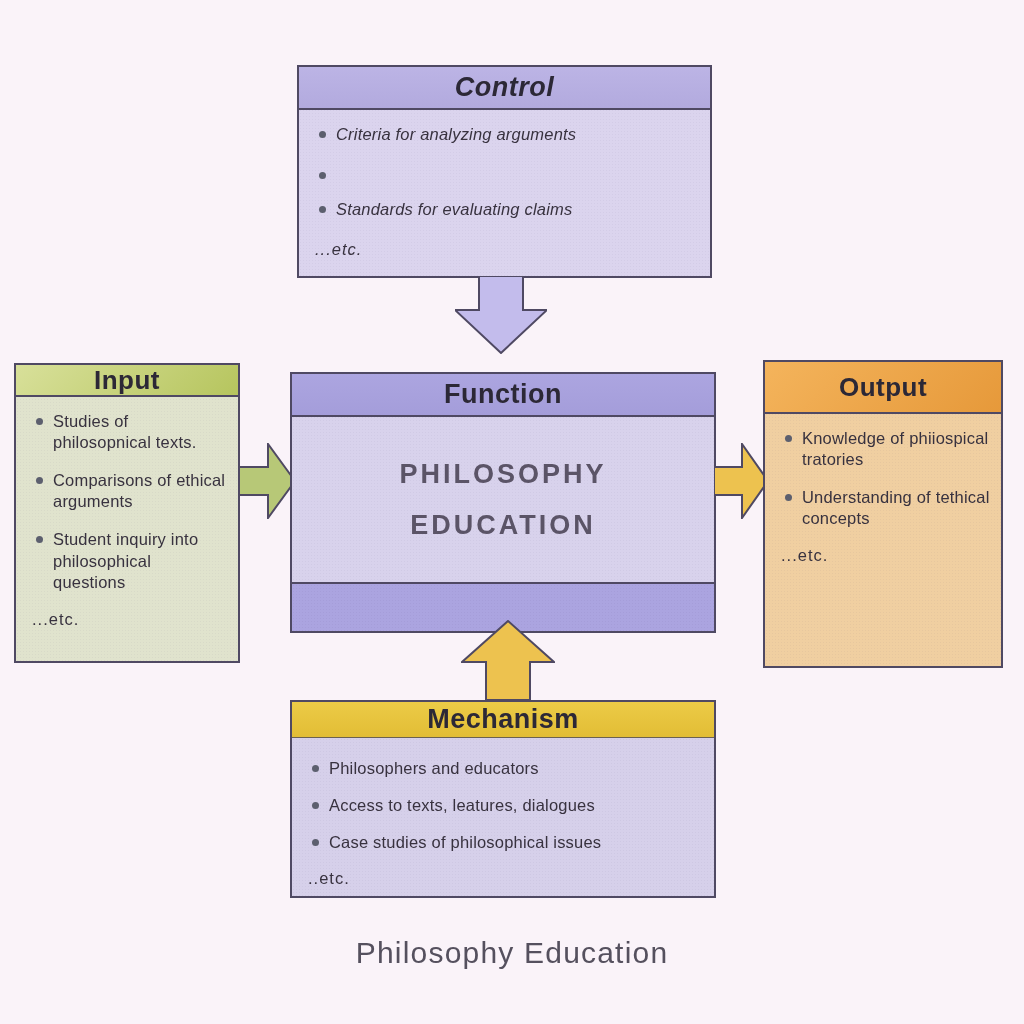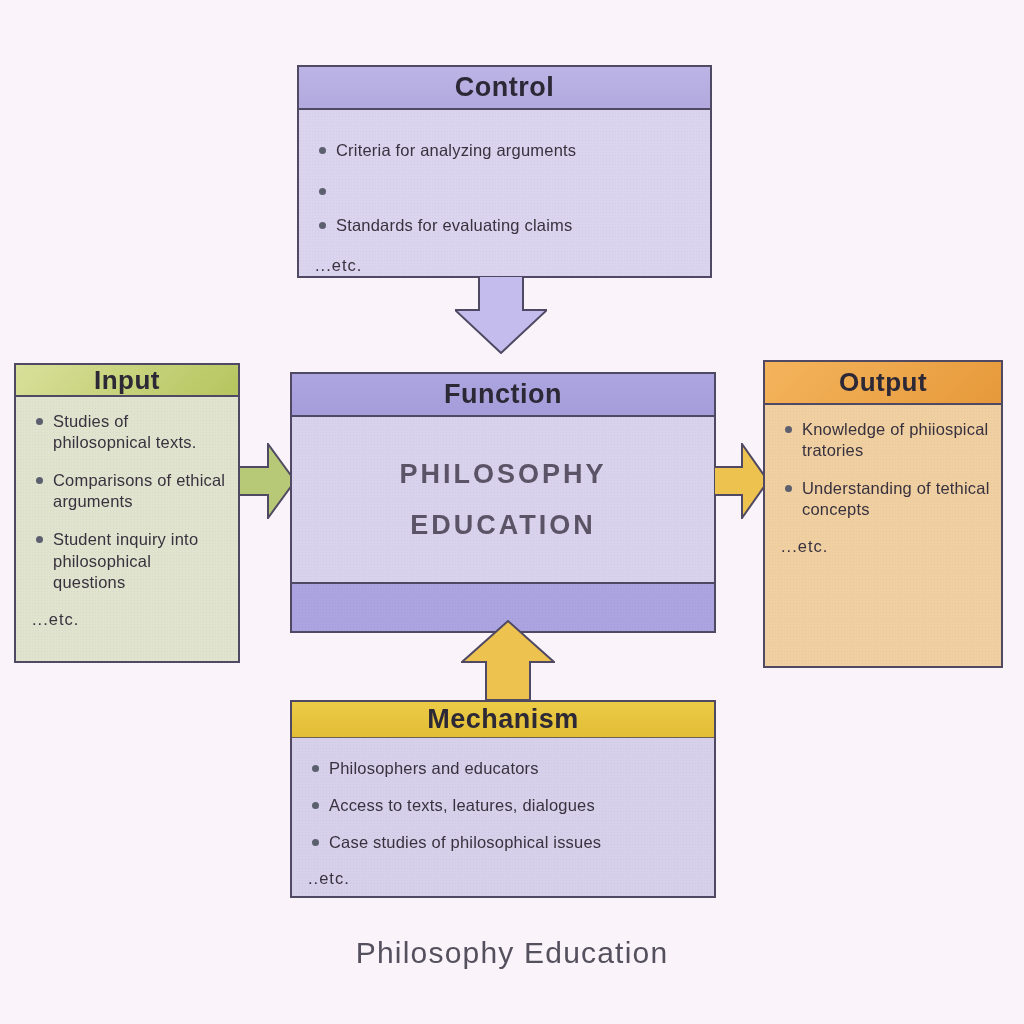--- a/index.html
+++ b/index.html
@@ -46,23 +46,23 @@
     letter-spacing:0.2px;
     color:#38323f;
   }
   .etc-row{
     font-size:16.5px;
     color:#38323f;
     margin:2px 0 0 2px;
     letter-spacing:1px;
   }
   
-  .control-box{left:297px;top:65px;width:415px;height:213px;background-color:#dbd4ee;}
+  .control-box{left:297px;top:65px;width:415px;height:213px;background-color:#dbd4ee;font-style:italic;}
   .control-header{height:43px;background:linear-gradient(180deg,#bcb4e5,#b2aade);}
-  .control-box .bullet-row{margin-bottom:20px;margin-top:16px;}
+  .control-box .bullet-row{margin-bottom:20px;}
   
   .function-box{left:290px;top:372px;width:426px;height:261px;background-color:#d8d2ec;}
   .function-header{height:43px;background:linear-gradient(180deg,#aca5e0,#a49dda);}
   .function-body{
     position:absolute;left:0;right:0;top:43px;bottom:48px;
     display:flex;flex-direction:column;align-items:center;justify-content:center;
     gap:20px;
   }
   .function-line{
     font-size:27px;letter-spacing:3px;color:#5b5467;font-weight:700;
@@ -72,21 +72,21 @@
     background:#aba4e0;
     border-top:2px solid #4f4963;
     background-image:radial-gradient(rgba(70,58,100,0.06) 1px, rgba(0,0,0,0) 1px);
     background-size:3px 3px;
   }
   
   .input-box{left:14px;top:363px;width:226px;height:300px;background-color:#e0e3cd;}
   .input-header{height:32px;background:linear-gradient(135deg,#d8e09a,#b6c55e);}
   
   .output-box{left:763px;top:360px;width:240px;height:308px;background-color:#f0cfa1;}
-  .output-header{height:43px;background:linear-gradient(135deg,#f4b45c,#e6993a);}
+  .output-header{height:52px;background:linear-gradient(135deg,#f4b45c,#e6993a);}
   
   .mechanism-box{left:290px;top:700px;width:426px;height:198px;background-color:#d6d0ea;}
   .mechanism-header{height:36px;background:linear-gradient(180deg,#eccb47,#e2bd35);border-bottom:1px solid #6b6150;}
   .mechanism-box .bullets{padding-top:20px;}
   .mechanism-box .bullet-row{margin-bottom:16px;}
   
   .arrow{position:absolute;}
   .arrow svg{display:block;}
   
   .caption{

